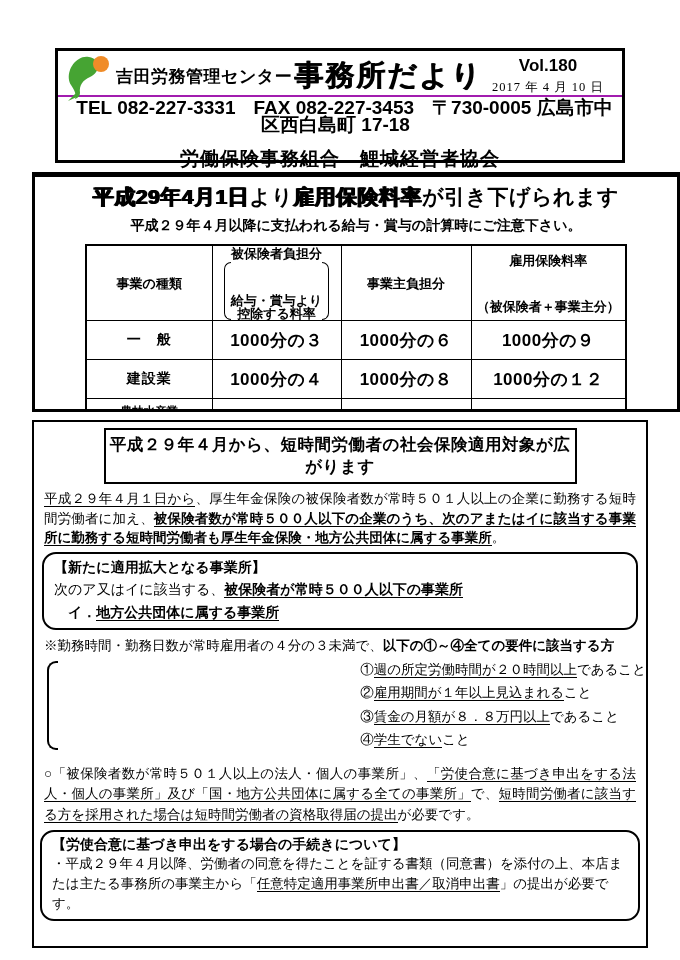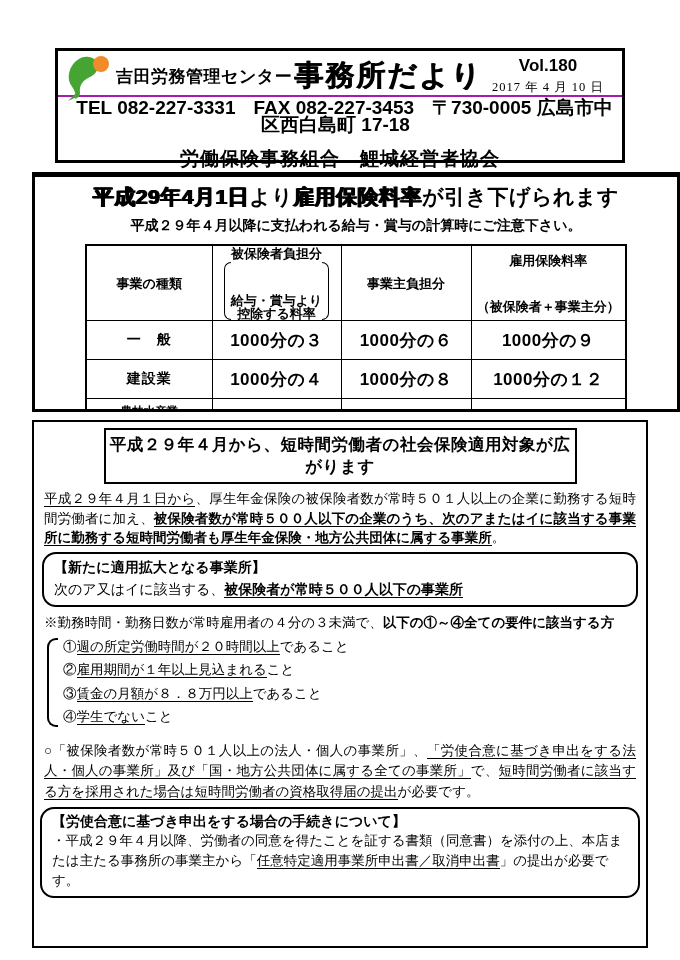--- a/index.html
+++ b/index.html
@@ -53,21 +53,21 @@
   .p1{margin:5px 10px 0;font-size:13.5px;line-height:19.5px;text-align:justify;}
   .u{border-bottom:1.2px solid #000;}
   .bu{font-family:"Liberation Sans",sans-serif;font-weight:700;border-bottom:1.5px solid #000;}
   .b{font-family:"Liberation Sans",sans-serif;font-weight:700;}
   .rbox{border:2px solid #000;border-radius:14px;margin:4px 8px 0;padding:2px 10px 4px;
         font-size:14px;line-height:22px;}
   .rbox .heading{font-family:"Liberation Sans",sans-serif;font-weight:700;}
   .item{padding-left:26px;text-indent:-12px;}
   .item .lbl{font-family:"Liberation Sans",sans-serif;font-weight:700;}
   .note{margin:6px 10px 0;font-size:13.5px;line-height:20px;}
-  .reqs{display:flex;align-items:stretch;margin:2px 0 0 13px;}
+  .reqs{display:flex;align-items:stretch;margin:2px 0 0 13px;justify-content:space-between;}
   .brace{flex:0 0 11px;width:11px;border-left:2px solid #000;border-top:2px solid #000;border-bottom:2px solid #000;
          border-radius:9px 0 0 9px;margin:3px 5px 2px 0;}
   .reqs ul{list-style:none;margin:0;padding:0;}
   .reqs li{font-size:13.5px;line-height:23.5px;}
   .p2{margin:12px 10px 0;font-size:13.5px;line-height:20.5px;text-align:justify;}
   .box2{line-height:20px;font-size:13.5px;margin:5px 6px 0;padding:2px 10px 5px;}
   .box2 .heading{font-size:14px;}
 </style>
 </head>
 <body>
@@ -163,20 +163,23 @@
 
     <p class="p1">
       <span class="u">平成２９年４月１日から</span><span>、厚生年金保険の被保険者数が常時５０１人以上の企業に勤務する短時間労働者に加え、</span><span class="bu">被保険者数が常時５００人以下の企業のうち、次のアまたはイに該当する事業所に勤務する短時間労働者も厚生年金保険・地方公共団体に属する事業所</span><span>。</span>
     </p>
 
     <div class="rbox">
       <div class="heading">【新たに適用拡大となる事業所】</div>
       <div>
         <span>次のア又はイに該当する、</span><span class="bu">被保険者が常時５００人以下の事業所</span>
       </div>
+      <div class="item">
+        <span class="lbl">イ．</span><span class="bu">地方公共団体に属する事業所</span>
+      </div>
     </div>
 
     <div class="note">
       <span>※勤務時間・勤務日数が常時雇用者の４分の３未満で、</span><span class="b">以下の①～④全ての要件に該当する方</span>
     </div>
 
     <div class="reqs">
       <div class="brace"></div>
       <ul>
         <li><span>①</span><span class="u">週の所定労働時間が２０時間以上</span><span>であること</span></li>

